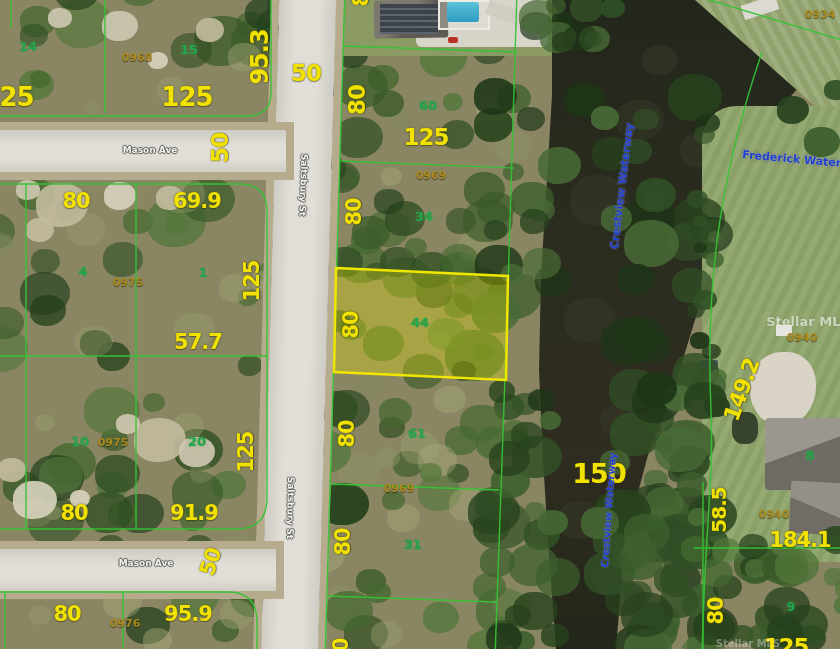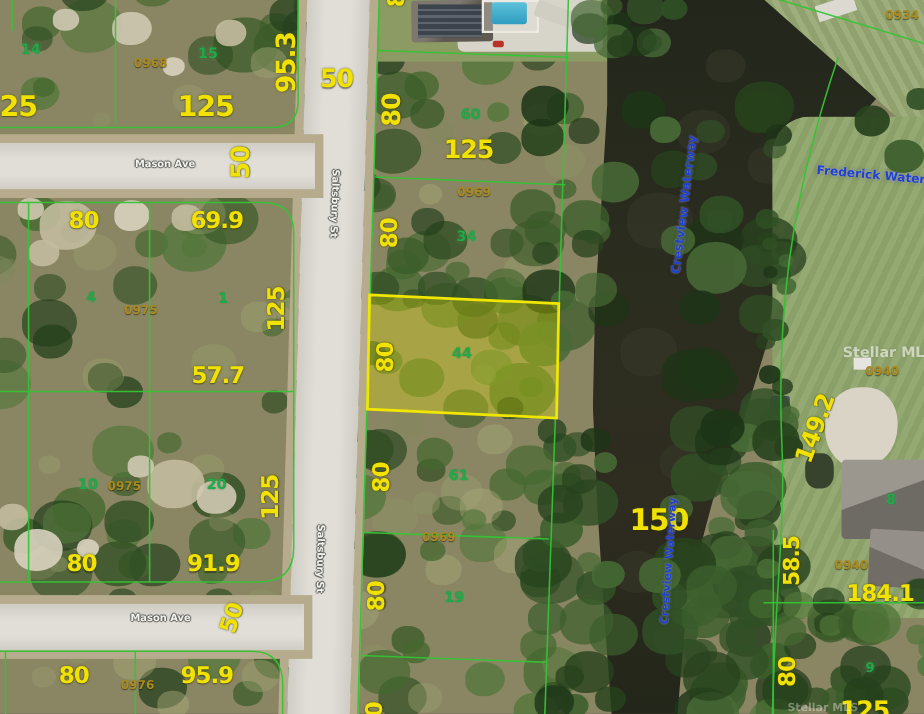--- a/index.html
+++ b/index.html
@@ -538,21 +538,21 @@
       <div class="lbl lot" style="left: 28px; top: 46px; font-size: 13px; transform: translate(-50%, -50%) rotate(0deg);">14</div>
       <div class="lbl lot" style="left: 189px; top: 49px; font-size: 13px; transform: translate(-50%, -50%) rotate(0deg);">15</div>
       <div class="lbl lot" style="left: 83px; top: 271px; font-size: 13px; transform: translate(-50%, -50%) rotate(0deg);">4</div>
       <div class="lbl lot" style="left: 203px; top: 272px; font-size: 13px; transform: translate(-50%, -50%) rotate(0deg);">1</div>
       <div class="lbl lot" style="left: 80px; top: 441px; font-size: 13px; transform: translate(-50%, -50%) rotate(0deg);">10</div>
       <div class="lbl lot" style="left: 197px; top: 441px; font-size: 13px; transform: translate(-50%, -50%) rotate(0deg);">20</div>
       <div class="lbl lot" style="left: 428px; top: 105px; font-size: 13px; transform: translate(-50%, -50%) rotate(0deg);">60</div>
       <div class="lbl lot" style="left: 424px; top: 216px; font-size: 13px; transform: translate(-50%, -50%) rotate(0deg);">34</div>
       <div class="lbl lot" style="left: 420px; top: 322px; font-size: 13px; transform: translate(-50%, -50%) rotate(0deg);">44</div>
       <div class="lbl lot" style="left: 417px; top: 433px; font-size: 13px; transform: translate(-50%, -50%) rotate(0deg);">61</div>
-      <div class="lbl lot" style="left: 413px; top: 544px; font-size: 13px; transform: translate(-50%, -50%) rotate(0deg);">19</div>
+      <div class="lbl lot" style="left: 413px; top: 544px; font-size: 13px; transform: translate(-50%, -50%) rotate(0deg);">31</div>
       <div class="lbl lot" style="left: 810px; top: 455px; font-size: 13px; transform: translate(-50%, -50%) rotate(0deg);">8</div>
       <div class="lbl lot" style="left: 791px; top: 607px; font-size: 12px; transform: translate(-50%, -50%) rotate(0deg);">9</div>
       <div class="lbl pid" style="left: 137px; top: 57px; font-size: 11px; transform: translate(-50%, -50%) rotate(0deg);">0968</div>
       <div class="lbl pid" style="left: 431px; top: 175px; font-size: 11px; transform: translate(-50%, -50%) rotate(0deg);">0969</div>
       <div class="lbl pid" style="left: 128px; top: 282px; font-size: 11px; transform: translate(-50%, -50%) rotate(0deg);">0975</div>
       <div class="lbl pid" style="left: 113px; top: 442px; font-size: 11px; transform: translate(-50%, -50%) rotate(0deg);">0975</div>
       <div class="lbl pid" style="left: 399px; top: 488px; font-size: 11px; transform: translate(-50%, -50%) rotate(0deg);">0969</div>
       <div class="lbl pid" style="left: 820px; top: 14px; font-size: 11px; transform: translate(-50%, -50%) rotate(0deg);">0934</div>
       <div class="lbl pid" style="left: 802px; top: 337px; font-size: 11px; transform: translate(-50%, -50%) rotate(0deg);">0940</div>
       <div class="lbl pid" style="left: 774px; top: 514px; font-size: 11px; transform: translate(-50%, -50%) rotate(0deg);">0940</div>

